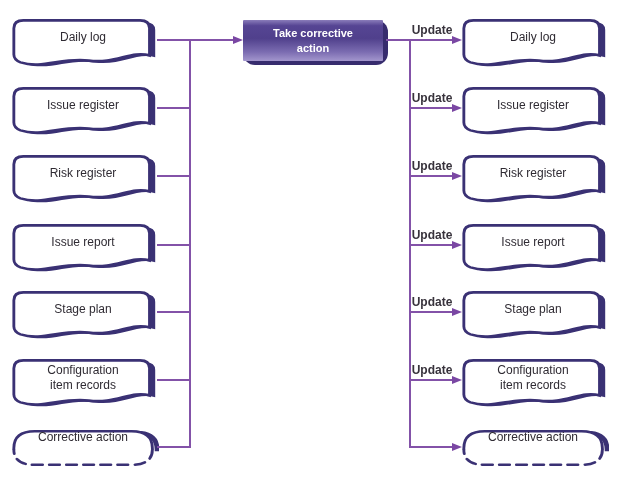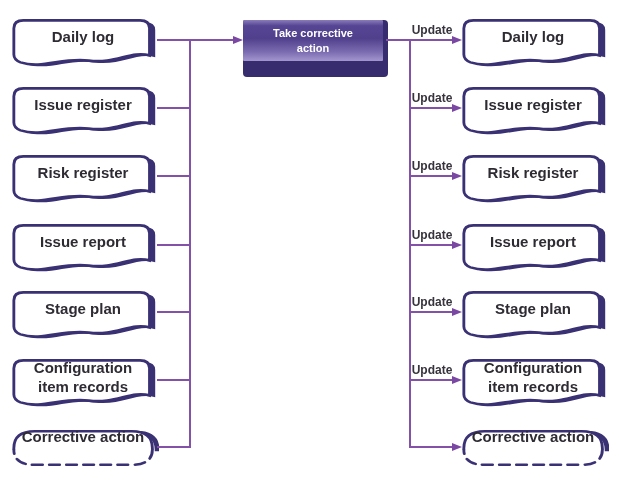--- a/index.html
+++ b/index.html
@@ -5,38 +5,38 @@
   html,body{margin:0;padding:0;background:#ffffff;}
   #stage{
     position:relative;width:619px;height:480px;background:#ffffff;overflow:hidden;
     font-family:"Liberation Sans","DejaVu Sans",sans-serif;
   }
   .node{position:absolute;}
   .node svg{display:block;}
   .node .label{
     position:absolute;left:6px;right:10px;top:3px;bottom:16px;
     display:flex;align-items:center;justify-content:center;text-align:center;
-    font-size:15px;font-weight:bold;color:#2f2b33;line-height:1.25;
+    font-size:12px;font-weight:normal;color:#2f2b33;line-height:1.25;
     white-space:pre-line;pointer-events:none;
   }
   .node.cap .label{top:2px;bottom:24px;}
   .hline{position:absolute;height:2px;background:#8352a8;}
   .vline{position:absolute;width:2px;background:#8352a8;}
   .arrow-right{
     position:absolute;width:0;height:0;
     border-top:4px solid transparent;border-bottom:4px solid transparent;
     border-left:10px solid #7a47a3;
   }
   .update-label{
     position:absolute;width:50px;text-align:center;
     font-size:12px;font-weight:bold;color:#38333c;
   }
   .action-box{
-    position:absolute;left:243px;top:20px;width:145px;height:57px;
-    background:#372c6e;border-radius:4px;
+    position:absolute;left:243px;top:20px;width:145px;height:45px;
+    background:#372c6e;border-radius:12px;
   }
   .action-box .face{
     position:absolute;left:0;top:0;width:140px;height:41px;
     background:linear-gradient(180deg,#8a7cba 0%,#564593 14%,#50408c 45%,#7b6cb1 78%,#a396cd 100%);
     border-radius:1px;
     display:flex;align-items:center;justify-content:center;text-align:center;
   }
   .action-box .face .box-label{
     max-width:104px;color:#ffffff;font-size:11px;font-weight:bold;line-height:1.3;
     white-space:pre-line;

